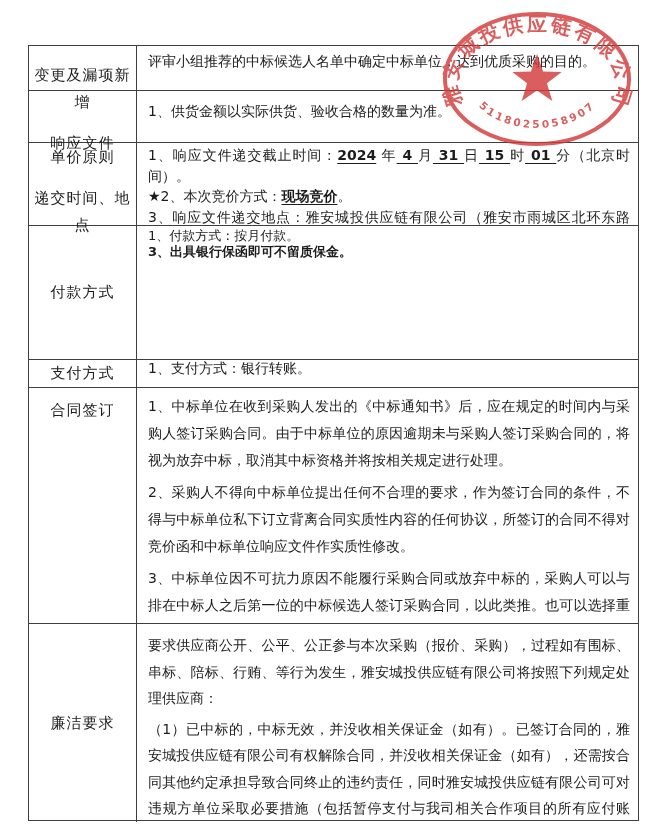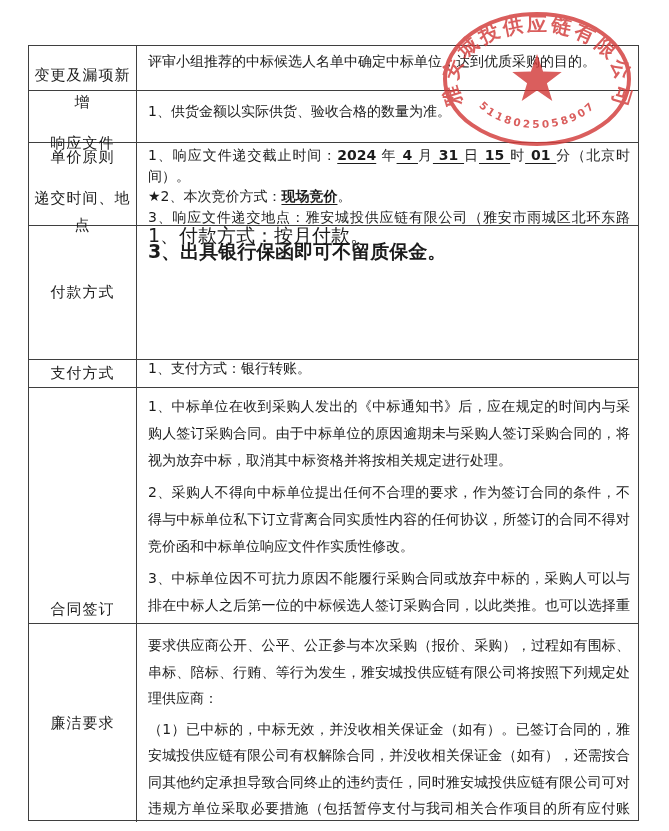--- a/index.html
+++ b/index.html
@@ -32,26 +32,26 @@
     gap:28px;
   }
   .cc{
     border-bottom:1px solid #3f3f3f;
     padding:2px 8px 12px 11px;
     box-sizing:border-box;
     text-align:justify;
     overflow:hidden;
   }
   .nb{border-bottom:none;}
-  .lc.top{justify-content:flex-end;padding-top:9px;}
+  .lc.top{justify-content:flex-start;padding-top:9px;}
   .vcenter{display:flex;align-items:center;}
   .cc p{margin:0;}
   .r1{padding-top:5px;line-height:20px;}
   .r3{line-height:20.5px;padding-top:2px;}
-  .r4{font-size:19px;line-height:15.8px;padding-top:2px;}
+  .r4{font-size:13px;line-height:15.8px;padding-top:2px;}
   .r6{line-height:27px;padding-top:5px;}
   .r6 p{margin:0 0 5px 0;}
   .r7{line-height:26.5px;padding-top:4px;}
   .r7 p{margin:4px 0 3px 0;}
   .ub{font-weight:bold;text-decoration:underline;text-underline-offset:3px;}
   .b{font-weight:bold;}
   .stamp{position:absolute;left:432px;top:0;pointer-events:none;}
 </style>
 </head>
 <body>

